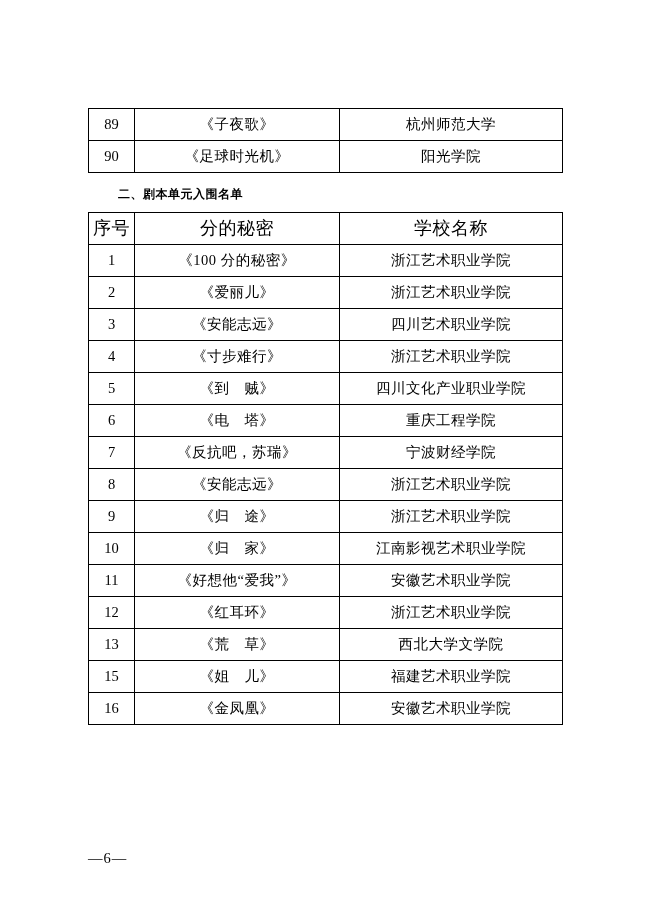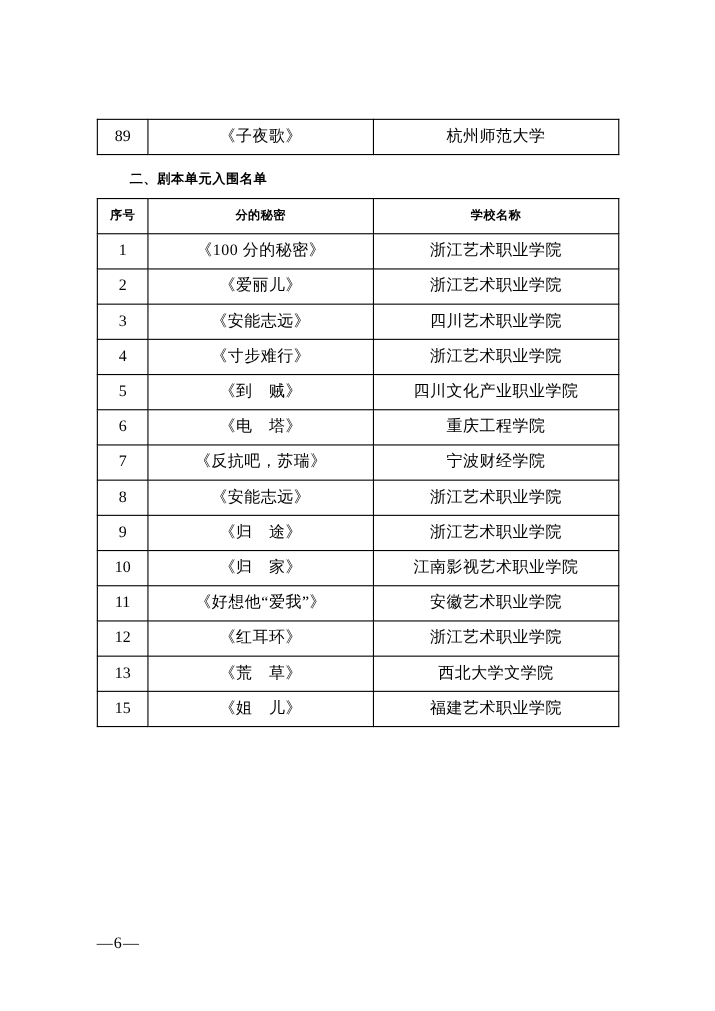--- a/index.html
+++ b/index.html
@@ -45,22 +45,22 @@
   .num {
     font-family: "Liberation Serif", "DejaVu Serif", serif;
     font-size: 14.5px;
   }
   .cn {
     font-family: "DejaVu Sans", "Liberation Sans", sans-serif;
     font-size: 13.5px;
     letter-spacing: 0.5px;
   }
   .hdr .cn {
-    font-weight: bold;
-    font-size: 11px;
+    font-weight: normal;
+    font-size: 18px;
   }
 
   .section-title {
     margin: 13px 0 9px 0;
     padding-left: 30px;
     font-family: "DejaVu Sans", "Liberation Sans", sans-serif;
     font-weight: bold;
     font-size: 12px;
     letter-spacing: 0.5px;
   }
@@ -83,20 +83,25 @@
     <colgroup>
       <col class="col-idx">
         <col class="col-work">
         <col class="col-school">
     </colgroup>
     <tbody>
       <tr>
         <td class="num">89</td>
         <td class="cn">《子夜歌》</td>
         <td class="cn">杭州师范大学</td>
+      </tr>
+      <tr>
+        <td class="num">90</td>
+        <td class="cn">《足球时光机》</td>
+        <td class="cn">阳光学院</td>
       </tr>
     </tbody>
   </table>
 
   <div class="section-title">二、剧本单元入围名单</div>
 
   <table class="tbl">
     <colgroup>
       <col class="col-idx">
         <col class="col-work">
@@ -173,18 +178,23 @@
       <tr>
         <td class="num">13</td>
         <td class="cn">《荒　草》</td>
         <td class="cn">西北大学文学院</td>
       </tr>
       <tr>
         <td class="num">15</td>
         <td class="cn">《姐　儿》</td>
         <td class="cn">福建艺术职业学院</td>
       </tr>
+      <tr>
+        <td class="num">16</td>
+        <td class="cn">《金凤凰》</td>
+        <td class="cn">安徽艺术职业学院</td>
+      </tr>
     </tbody>
   </table>
 
   <div class="footer">—6—</div>
 
 </div>
 
 </body></html>

